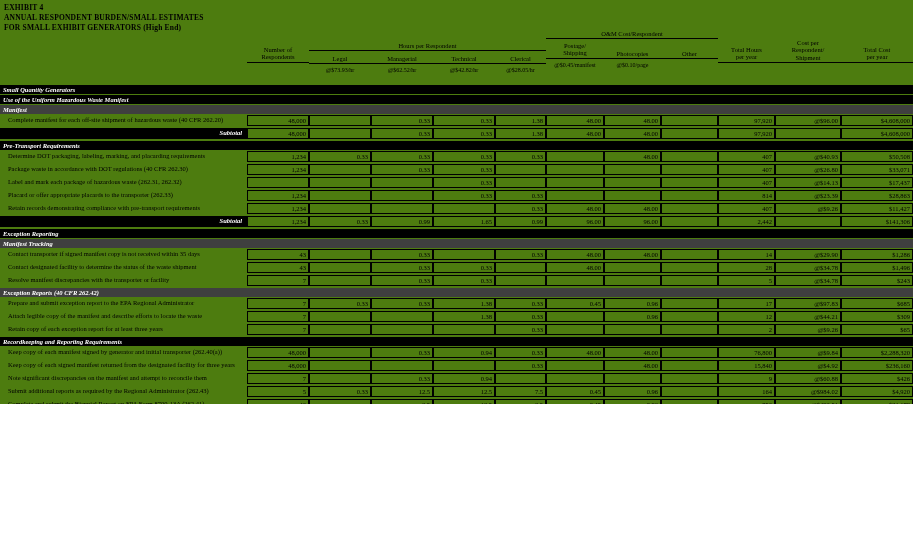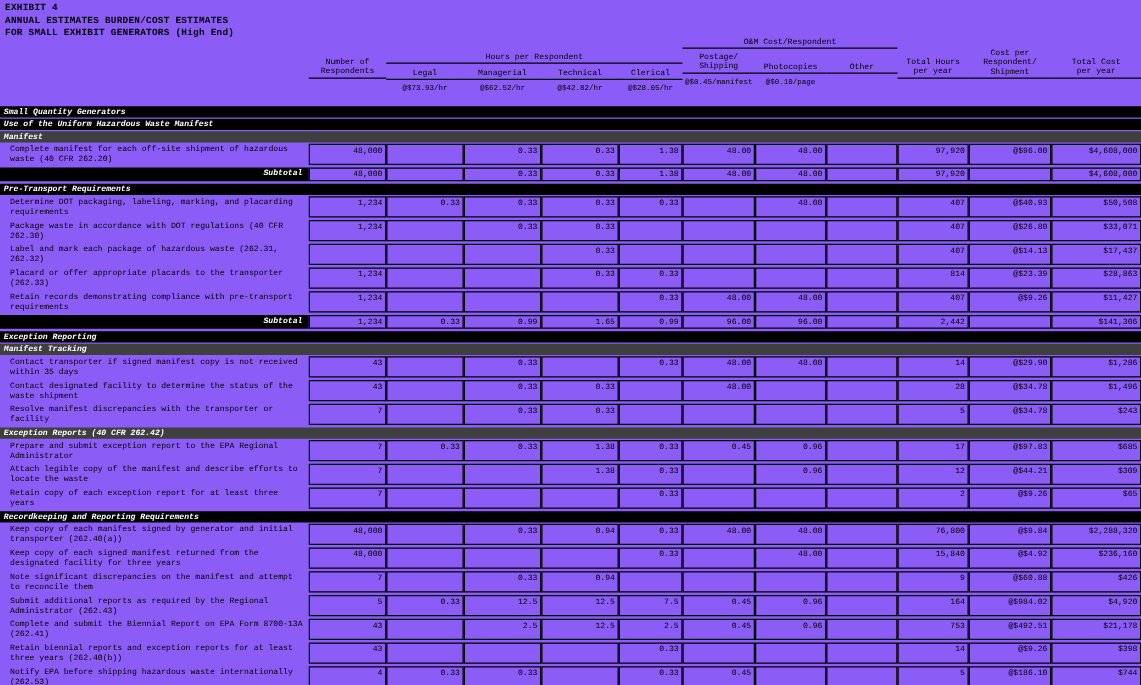--- a/index.html
+++ b/index.html
@@ -1,21 +1,21 @@
 <!DOCTYPE html>
 <html><head>
 <meta charset="utf-8">
 <style>
   * { box-sizing: border-box; }
   html,body { margin:0; padding:0; }
   .page {
     position: relative;
-    width: 913px; height: 548px;
-    background: #8b5cf6;
-    font-family: Liberation Mono, monospace;
+    width: 913px; height: 404px;
+    background: #4d7c0f;
+    font-family: Liberation Serif, serif;
     color:#000;
     overflow: hidden;
   }
   
   .titles { position:absolute; top:3px; left:4px; font-size:7.5px; font-weight:bold; line-height:1.3; letter-spacing:.2px; }
 
   
   .h { position:absolute; font-size:6.5px; text-align:center; line-height:1.15; }
   .h.u { border-bottom:1px solid #000; padding-bottom:1px; }
   .hr-rate { position:absolute; font-size:6px; text-align:center; }
@@ -55,21 +55,21 @@
   }
   .row.final .cell { border-bottom-width:2px; }
 </style>
 </head>
 <body>
 
 <div class="page">
 
   <div class="titles">
     <div>EXHIBIT 4</div>
-    <div>ANNUAL ESTIMATES BURDEN/COST ESTIMATES</div>
+    <div>ANNUAL RESPONDENT BURDEN/SMALL ESTIMATES</div>
     <div>FOR SMALL EXHIBIT GENERATORS (High End)</div>
   </div>
 
   <div class="h u" style="left:247px; top:46px; width:62px;">
     <div>Number of</div>
     <div>Respondents</div>
   </div>
 
   <div class="h u" style="left:309px; top:42px; width:237px;">Hours per Respondent</div>
 

